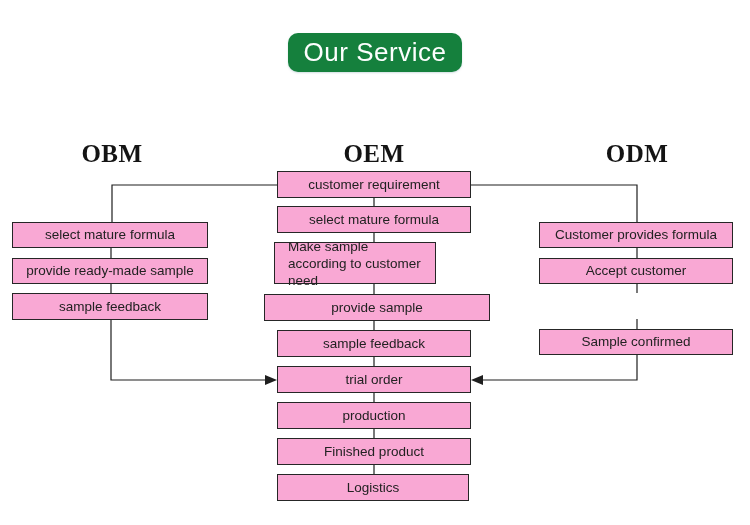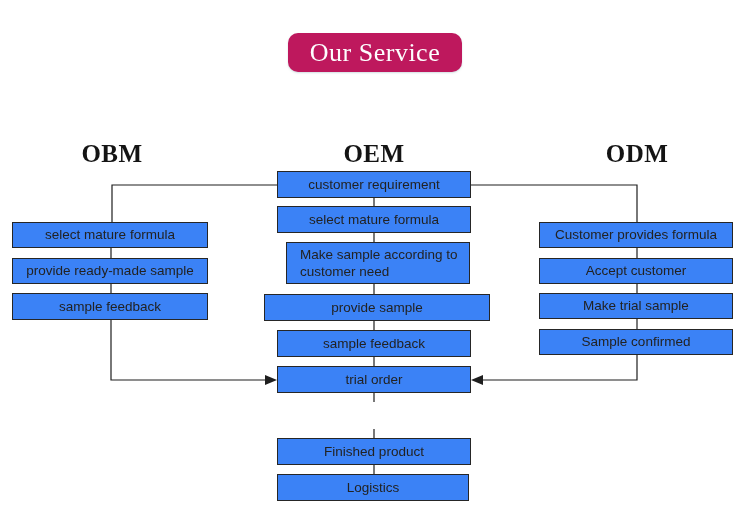--- a/index.html
+++ b/index.html
@@ -29,21 +29,21 @@
     text-align: center;
     font-size: 25px;
     font-weight: 700;
     color: #141414;
     letter-spacing: 0.5px;
     font-family: Liberation Serif, serif;
   }
   .flow-box {
     position: absolute;
     box-sizing: border-box;
-    background: #3b82f6;
+    background: #f9a8d4;
     border: 1px solid #262626;
     display: flex; align-items: center; justify-content: center;
     text-align: center;
     font-size: 13.5px;
     color: #222222;
     line-height: 16px;
   }
   .flow-box.two-line {
     justify-content: flex-start;
     text-align: left;
@@ -58,21 +58,21 @@
     pointer-events: none;
   }
   svg.wires path { fill: none; stroke: #1f1f1f; stroke-width: 1.2; }
   svg.wires polygon { fill: #1f1f1f; stroke: none; }
 </style>
 </head>
 <body>
 
 <div class="stage">
 
-  <div class="badge" style="background: #be185d; color: rgb(253, 254, 254); font-family: Liberation Serif, serif;">Our Service</div>
+  <div class="badge" style="background: #15803d; color: rgb(253, 254, 254);">Our Service</div>
 
   <div class="col-header" style="left:32px">OBM</div>
   <div class="col-header" style="left:294px">OEM</div>
   <div class="col-header" style="left:557px">ODM</div>
 
   <svg class="wires" viewBox="0 0 750 525">
     <g>
       <path d="M277 185 H112 V222"></path>
       <path d="M471 185 H637 V222"></path>
     </g>
@@ -102,25 +102,25 @@
       <polygon points="471,380 483,375 483,385"></polygon>
     </g>
   </svg>
 
   <div class="flow-box" style="left:12px; top:222px; width:196px; height:26px">select mature formula</div>
   <div class="flow-box" style="left:12px; top:258px; width:196px; height:26px">provide ready-made sample</div>
   <div class="flow-box" style="left:12px; top:293px; width:196px; height:27px">sample feedback</div>
 
   <div class="flow-box" style="left:277px; top:171px; width:194px; height:27px">customer requirement</div>
   <div class="flow-box" style="left:277px; top:206px; width:194px; height:27px">select mature formula</div>
-  <div class="flow-box two-line" style="left:286px; top:242px; width:184px; height:42px">Make sample according to customer need</div>
+  <div class="flow-box two-line" style="left:274px; top:242px; width:162px; height:42px">Make sample according to customer need</div>
   <div class="flow-box" style="left:264px; top:294px; width:226px; height:27px">provide sample</div>
   <div class="flow-box" style="left:277px; top:330px; width:194px; height:27px">sample feedback</div>
   <div class="flow-box" style="left:277px; top:366px; width:194px; height:27px">trial order</div>
+  <div class="flow-box" style="left:277px; top:402px; width:194px; height:27px">production</div>
   <div class="flow-box" style="left:277px; top:438px; width:194px; height:27px">Finished product</div>
   <div class="flow-box" style="left:277px; top:474px; width:192px; height:27px">Logistics</div>
 
   <div class="flow-box" style="left:539px; top:222px; width:194px; height:26px">Customer provides formula</div>
   <div class="flow-box" style="left:539px; top:258px; width:194px; height:26px">Accept customer</div>
-  <div class="flow-box" style="left:539px; top:293px; width:194px; height:26px">Make trial sample</div>
   <div class="flow-box" style="left:539px; top:329px; width:194px; height:26px">Sample confirmed</div>
 
 </div>
 
 </body></html>

